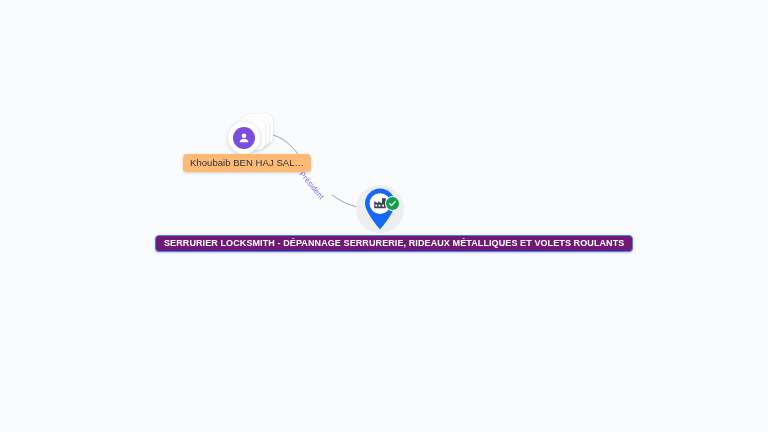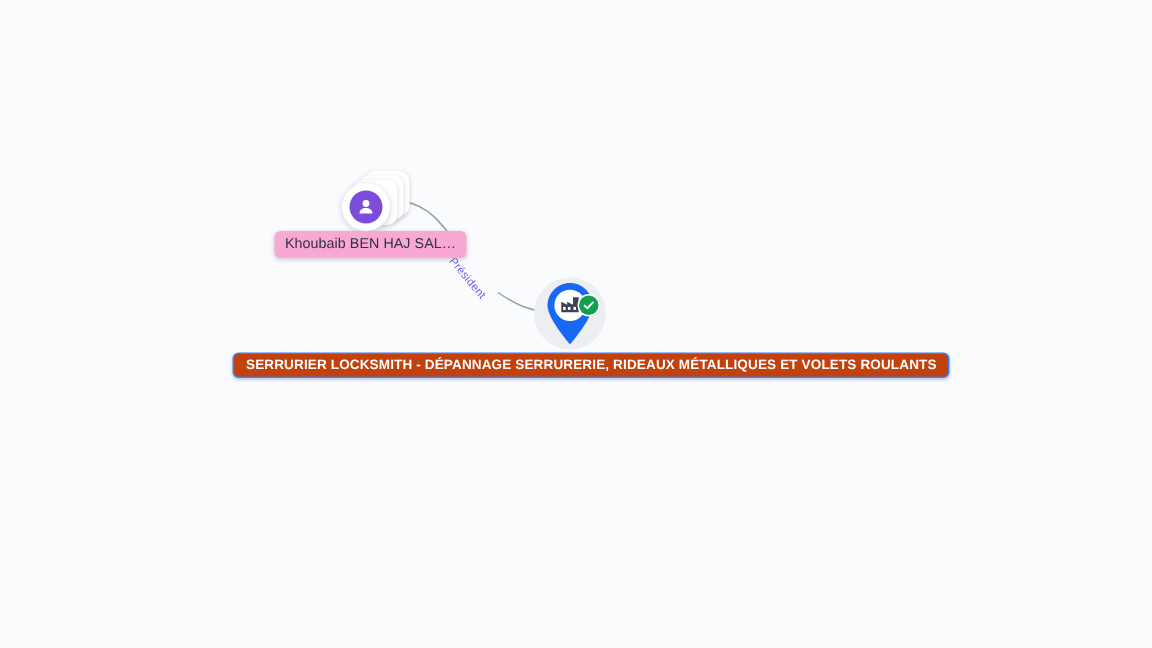--- a/index.html
+++ b/index.html
@@ -85,21 +85,21 @@
     display: flex;
     align-items: center;
     justify-content: center;
   }
 
   #person-label {
     position: absolute;
     left: 183px;
     top: 154px;
     padding: 3px 7px 4px 7px;
-    background: #f9a8d4;
+    background: #fdba74;
     border-radius: 4px;
     box-shadow: 0 1px 3px rgba(40, 50, 80, 0.22);
     font-size: 9.5px;
     color: #2d3340;
     white-space: nowrap;
     letter-spacing: 0.05px;
   }
 
   
   #company-node {
@@ -140,21 +140,21 @@
   }
 
   
   #company-label {
     position: absolute;
     left: 155px;
     top: 235px;
     height: 15px;
     line-height: 15px;
     padding: 0 8px;
-    background: #c2410c;
+    background: #701a75;
     border: 1px solid #3b82f8;
     border-radius: 4px;
     color: #ffffff;
     font-size: 9px;
     font-weight: bold;
     letter-spacing: 0.1px;
     white-space: nowrap;
     box-shadow: 0 1px 2px rgba(20, 60, 140, 0.25);
   }
 </style>

